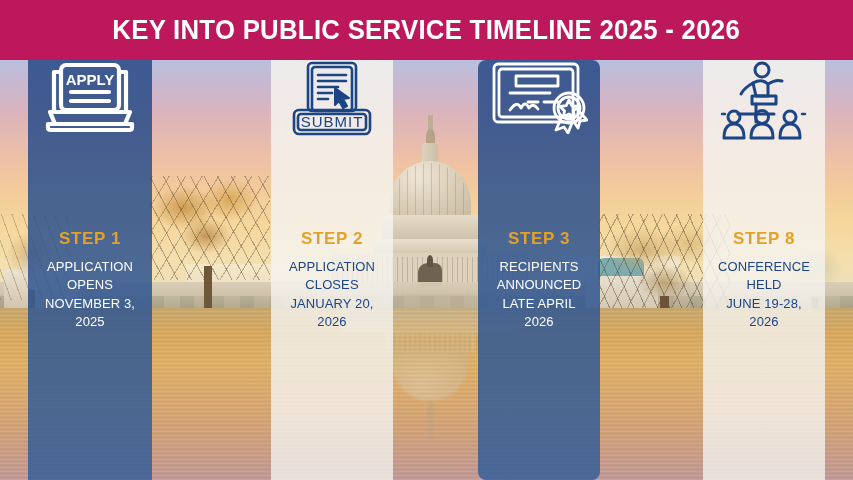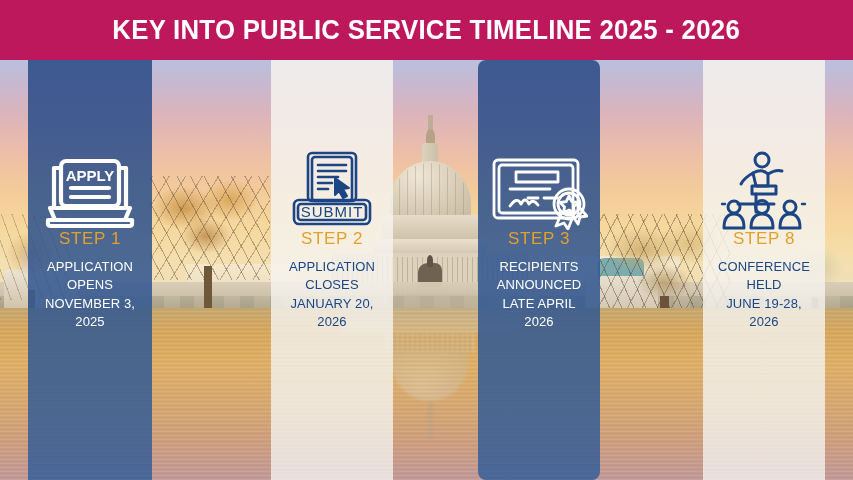--- a/index.html
+++ b/index.html
@@ -259,26 +259,26 @@
   }
   .panel-dark{
     background:linear-gradient(180deg, rgba(43,76,135,0.88) 0%, rgba(47,84,143,0.86) 45%, rgba(52,94,152,0.84) 100%);
   }
   .panel-light{
     background:linear-gradient(180deg, rgba(245,243,238,0.86) 0%, rgba(246,244,239,0.82) 50%, rgba(242,240,236,0.80) 100%);
   }
 
   .icon-wrap{
     height:170px; width:100%;
-    display:flex; align-items:flex-end; justify-content:center;
+    display:flex; align-items:flex-start; justify-content:center;
   }
   .icon-wrap svg{ display:block; }
 
   .step-label{
-    font-size:17px; font-weight:normal; letter-spacing:0.6px;
+    font-size:17px; font-weight:bold; letter-spacing:0.6px;
     color:#e4a12a; line-height:1;
     margin-bottom:11px;
   }
   .step-desc{
     font-size:13px; font-weight:normal; line-height:1.42;
     text-align:center; letter-spacing:0.1px;
     white-space:pre-line;
   }
   .panel-dark .step-desc{ color:#ffffff; }
   .panel-light .step-desc{ color:#1b4584; }

